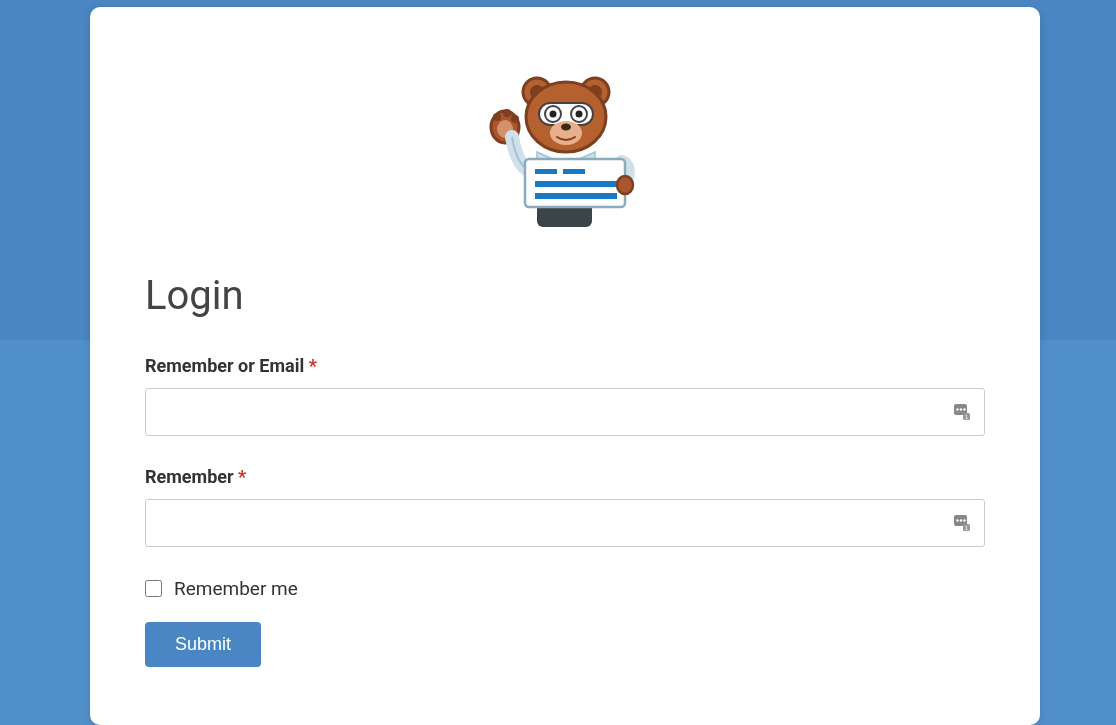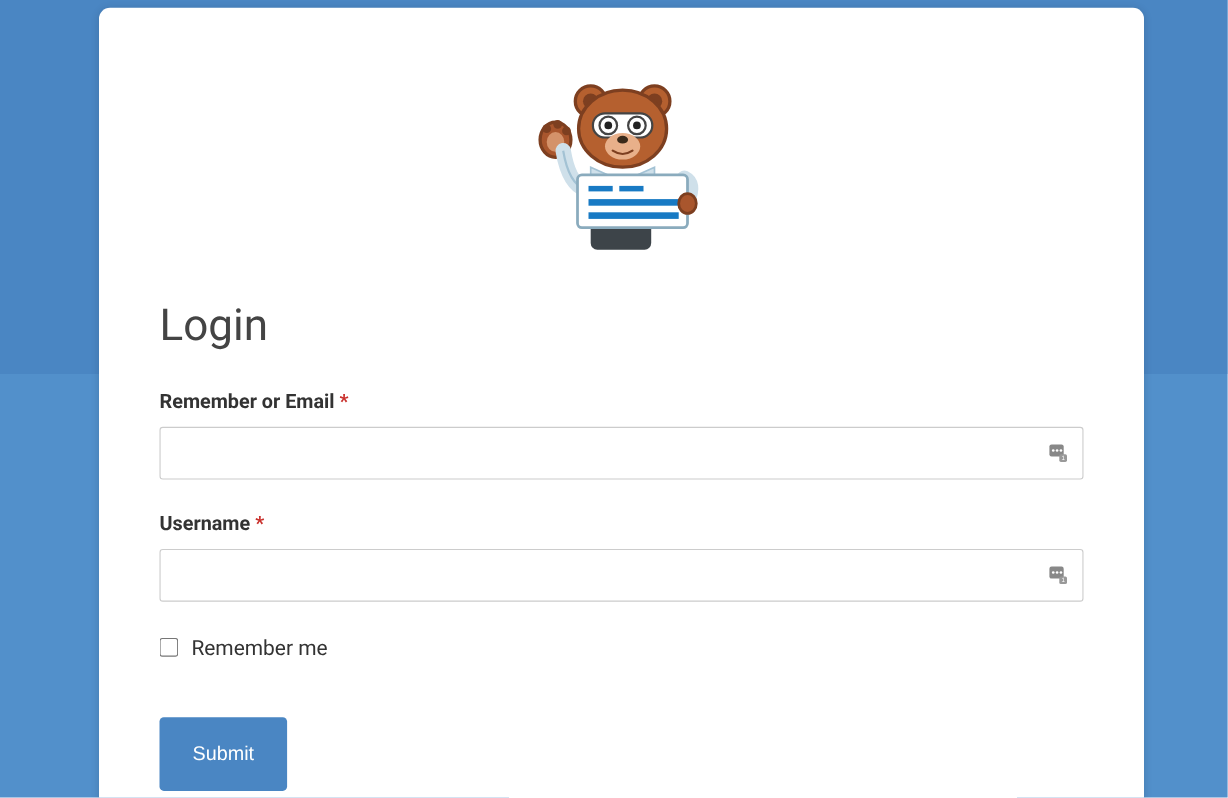--- a/index.html
+++ b/index.html
@@ -79,39 +79,39 @@
       right: 14px;
       top: 50%;
       transform: translateY(-50%);
       width: 18px;
       height: 18px;
     }
     .checkbox-row {
       display: flex;
       align-items: center;
       gap: 12px;
-      margin-bottom: 52px;
+      margin-bottom: 22px;
     }
     .checkbox-input {
       width: 17px;
       height: 17px;
       border: 1px solid #888;
       border-radius: 3px;
     }
     .checkbox-label {
       font-size: 19px;
       color: #333333;
     }
     .submit-btn {
       background: #4a86c3;
       color: #ffffff;
       border: none;
       border-radius: 4px;
       font-size: 18px;
-      padding: 23px 30px;
+      padding: 12px 30px;
       cursor: pointer;
     }
   </style>
 </head>
 <body>
 
 <div class="bg-top"></div>
 
 <div class="card">
 
@@ -175,21 +175,21 @@
         <circle cx="8" cy="6.5" r="1.2" fill="#fff"></circle>
         <circle cx="11.5" cy="6.5" r="1.2" fill="#fff"></circle>
         <rect x="10" y="10" width="7" height="7" rx="1.5" fill="#999"></rect>
         <text x="13.5" y="15.5" font-size="5.5" fill="#fff" text-anchor="middle" font-family="Arial">1</text>
       </svg>
     </div>
   </div>
 
   <div class="field">
     <div class="label">
-      <span>Username</span>
+      <span>Remember</span>
       <span class="required">*</span>
     </div>
     <div class="input-wrap">
       <input type="password" class="text-input" value="" style="">
       <svg class="pw-icon" viewBox="0 0 18 18">
         <rect x="1" y="1" width="13" height="11" rx="2" fill="#888"></rect>
         <circle cx="4.5" cy="6.5" r="1.2" fill="#fff"></circle>
         <circle cx="8" cy="6.5" r="1.2" fill="#fff"></circle>
         <circle cx="11.5" cy="6.5" r="1.2" fill="#fff"></circle>
         <rect x="10" y="10" width="7" height="7" rx="1.5" fill="#999"></rect>

